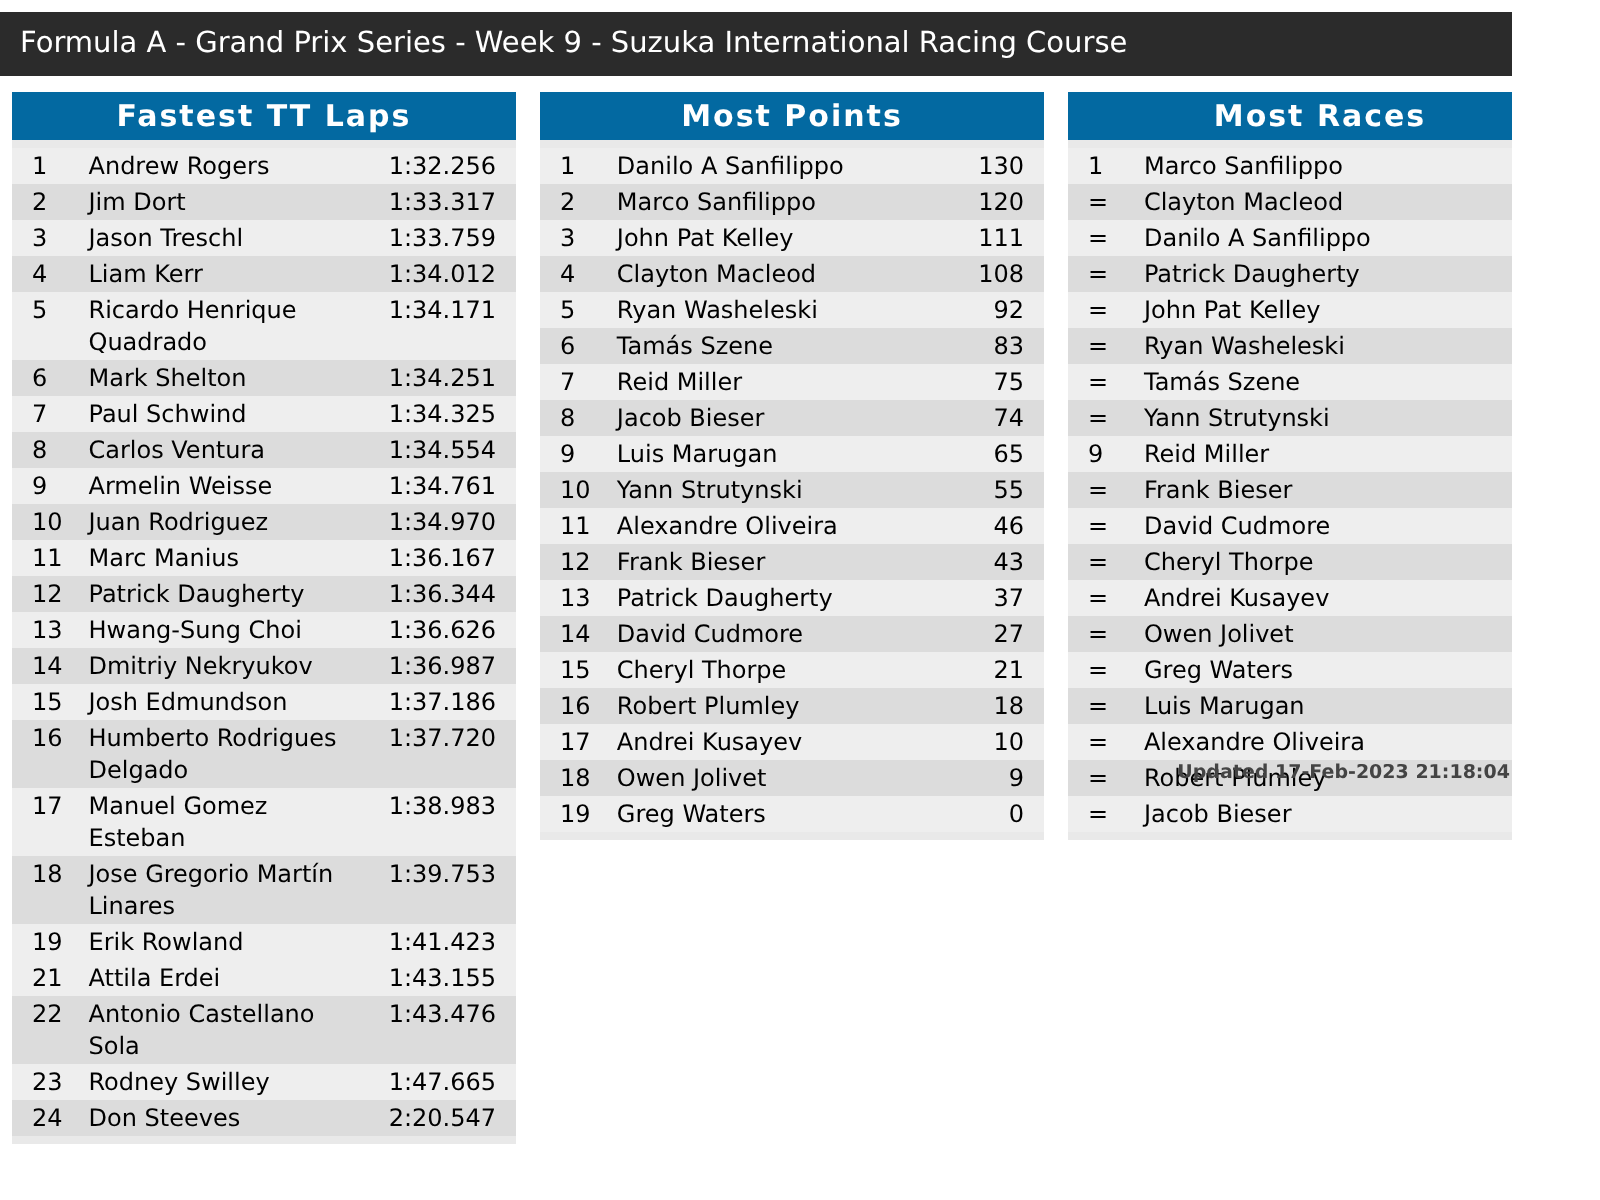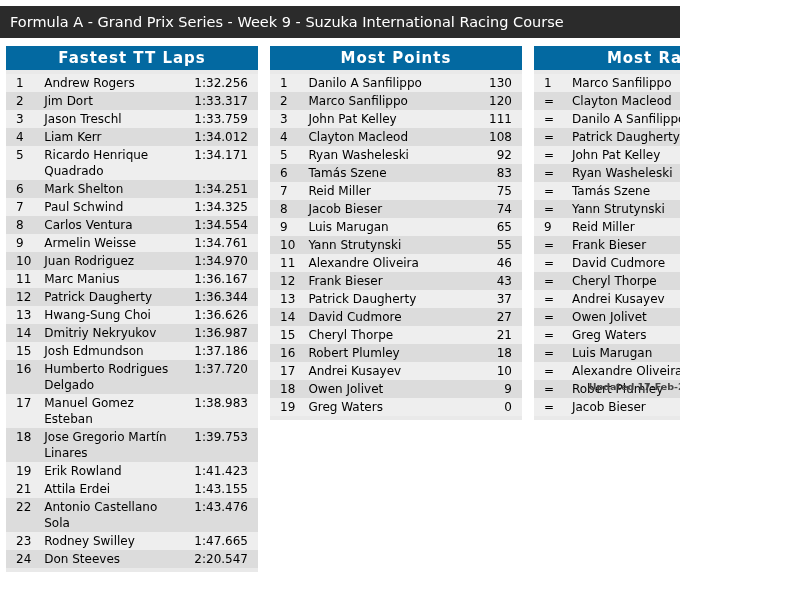--- a/index.html
+++ b/index.html
@@ -5,21 +5,21 @@
   html, body {
     margin: 0;
     padding: 0;
     background: #ffffff;
     width: 800px;
     height: 600px;
     font-family: "DejaVu Sans", sans-serif;
   }
   #root {
     position: relative;
-    width: 680px;
+    width: 756px;
     height: 600px;
     overflow: hidden;
   }
 
   
   .titlebar {
     position: absolute;
     left: 0;
     top: 6px;
     width: 772px;

